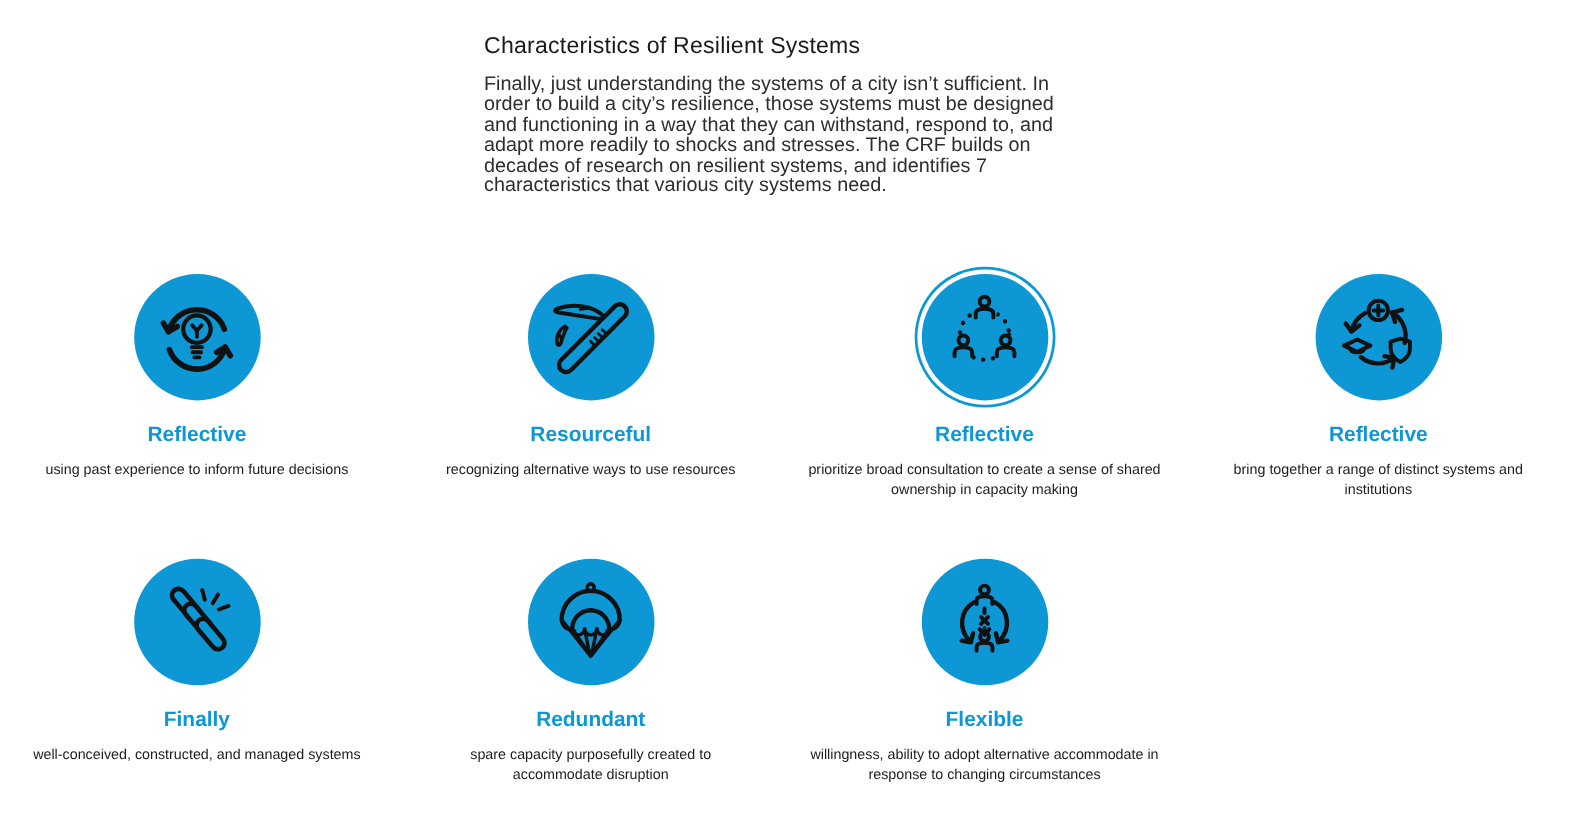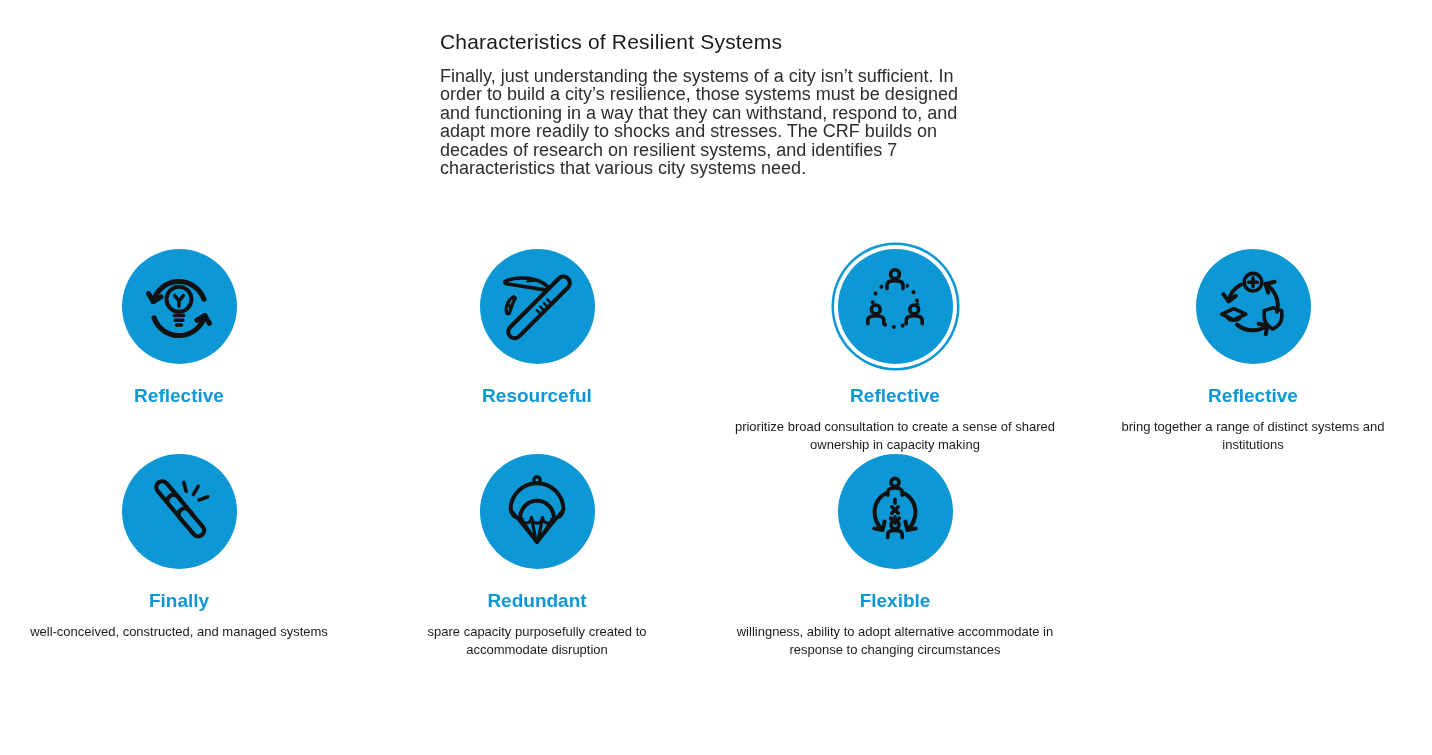--- a/index.html
+++ b/index.html
@@ -7,21 +7,21 @@
   body {
     width:1432px; height:755px; background:#ffffff;
     font-family:"Liberation Sans", sans-serif; overflow:hidden;
   }
   .header { width:552px; margin:30px auto 0 auto; }
   .title { font-size:21px; font-weight:400; color:#1a1a1a; margin:0 0 13px 0; letter-spacing:0.2px; }
   .intro { font-size:18px; line-height:18.4px; color:#2d2d2d; margin:0; }
 
   .grid {
     width:1244px; margin-top:72px;
-    display:grid; grid-template-columns:repeat(4,358px); 
+    display:grid; grid-template-columns:repeat(4,358px); row-gap:54px;
   }
   .card { display:flex; flex-direction:column; align-items:center; }
   .circle {
     width:115px; height:115px; border-radius:50%;
     background:#0d97d5; display:flex; align-items:center; justify-content:center;
     flex:0 0 auto; cursor:pointer;
   }
   .circle.selected { box-shadow: 0 0 0 4px #ffffff, 0 0 0 6.5px #0d97d5; }
   .card-label { margin:21px 0 0 0; font-size:19px; line-height:22px; font-weight:700; color:#0d97d5; text-align:center; }
   .card-desc  { margin:11px 0 0 0; font-size:13px; line-height:18px; color:#1c1c1c; text-align:center; }
@@ -44,40 +44,42 @@
         <path d="M82 40 A34 34 0 0 0 17 43" stroke-width="6.5"></path>
         <path d="M11 33 L17 43 L27 37" stroke-width="6.5"></path>
         <path d="M18 64 A34 34 0 0 0 83 61" stroke-width="6.5"></path>
         <path d="M89 71 L83 61 L73 67" stroke-width="6.5"></path>
         <circle cx="50" cy="40" r="16" stroke-width="5"></circle>
         <path d="M50 49 L50 42 M50 42 L44.5 35.5 M50 42 L55.5 35.5" stroke-width="4.5"></path>
         <path d="M44 61 L56 61 M45 67 L55 67 M47 73 L53 73" stroke-width="4.5"></path>
       </svg>
     </div>
     <h3 class="card-label">Reflective</h3>
+    <p class="card-desc w340">using past experience to inform future decisions</p>
   </div>
 
   <div class="card">
     <div class="circle">
       <svg viewBox="0 0 100 100" width="80" height="80" fill="none" stroke-linecap="round" stroke-linejoin="round">
         <path d="M64 25 C52 13 28 11 12 17 C9 18 9 20 12 21 L56 28 C63 29 67 28 64 25 Z" stroke="#111" stroke-width="4.5"></path>
         <path d="M38 18 L50 16.5" stroke="#111" stroke-width="3"></path>
         <path d="M21 37 C14 41 10 49 12 57 C12.5 59 15 59 15.8 57 C18 50 20 43 23 39 Z" stroke="#111" stroke-width="4"></path>
         <path d="M15 47 L16.5 52" stroke="#111" stroke-width="3"></path>
         <line x1="22" y1="81" x2="83" y2="20" stroke="#111" stroke-width="21"></line>
         <line x1="22" y1="81" x2="83" y2="20" stroke="#0d97d5" stroke-width="11"></line>
         <g stroke="#111" stroke-width="3">
           <path d="M49.8 54 L52.9 57.1"></path>
           <path d="M54.2 49.6 L57.3 52.7"></path>
           <path d="M58.6 45.2 L61.7 48.3"></path>
           <path d="M63 40.8 L66.1 43.9"></path>
         </g>
       </svg>
     </div>
     <h3 class="card-label">Resourceful</h3>
+    <p class="card-desc w340">recognizing alternative ways to use resources</p>
   </div>
 
   <div class="card">
     <div class="circle selected">
       <svg viewBox="0 0 100 100" width="80" height="80" fill="none">
         <circle cx="50" cy="47" r="28" stroke="#111" stroke-width="5" stroke-dasharray="0.1 11.2" stroke-linecap="round"></circle>
         <circle cx="50" cy="17" r="15" fill="#0d97d5"></circle>
         <circle cx="26" cy="61" r="15" fill="#0d97d5"></circle>
         <circle cx="74" cy="61" r="15" fill="#0d97d5"></circle>
         <g stroke="#111" stroke-width="4.5" stroke-linecap="round">

